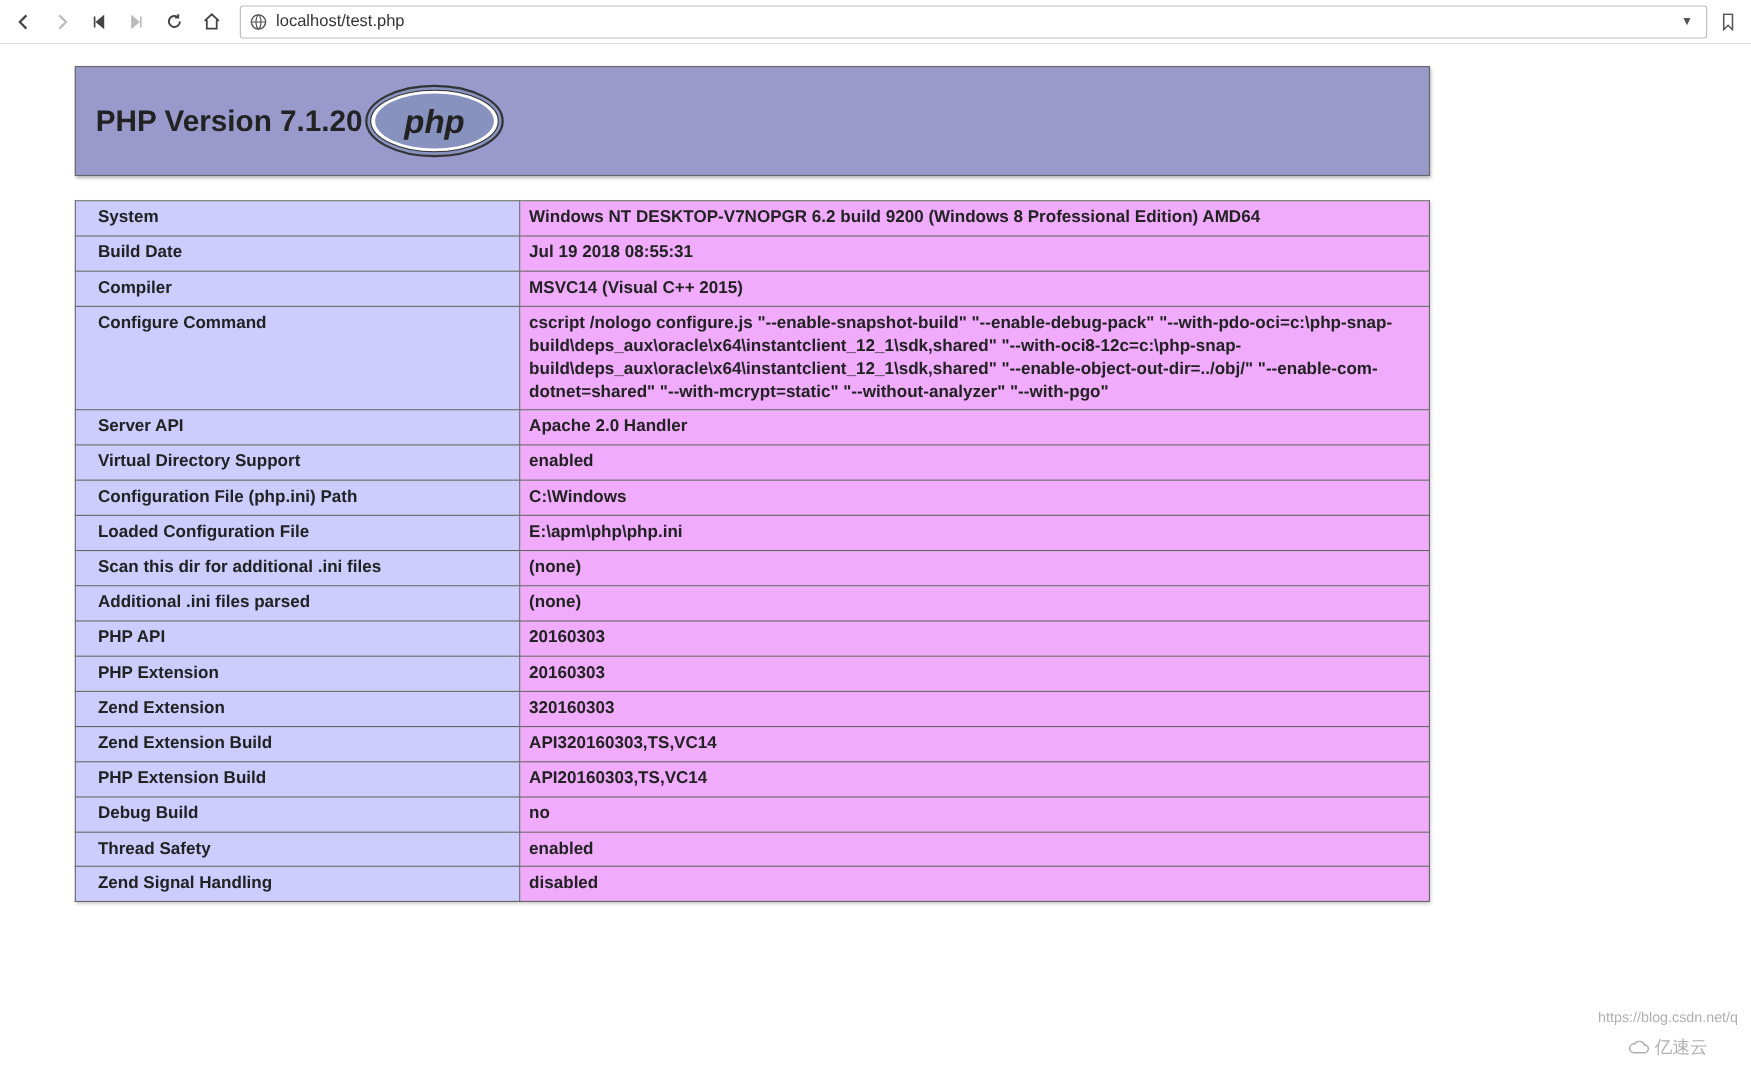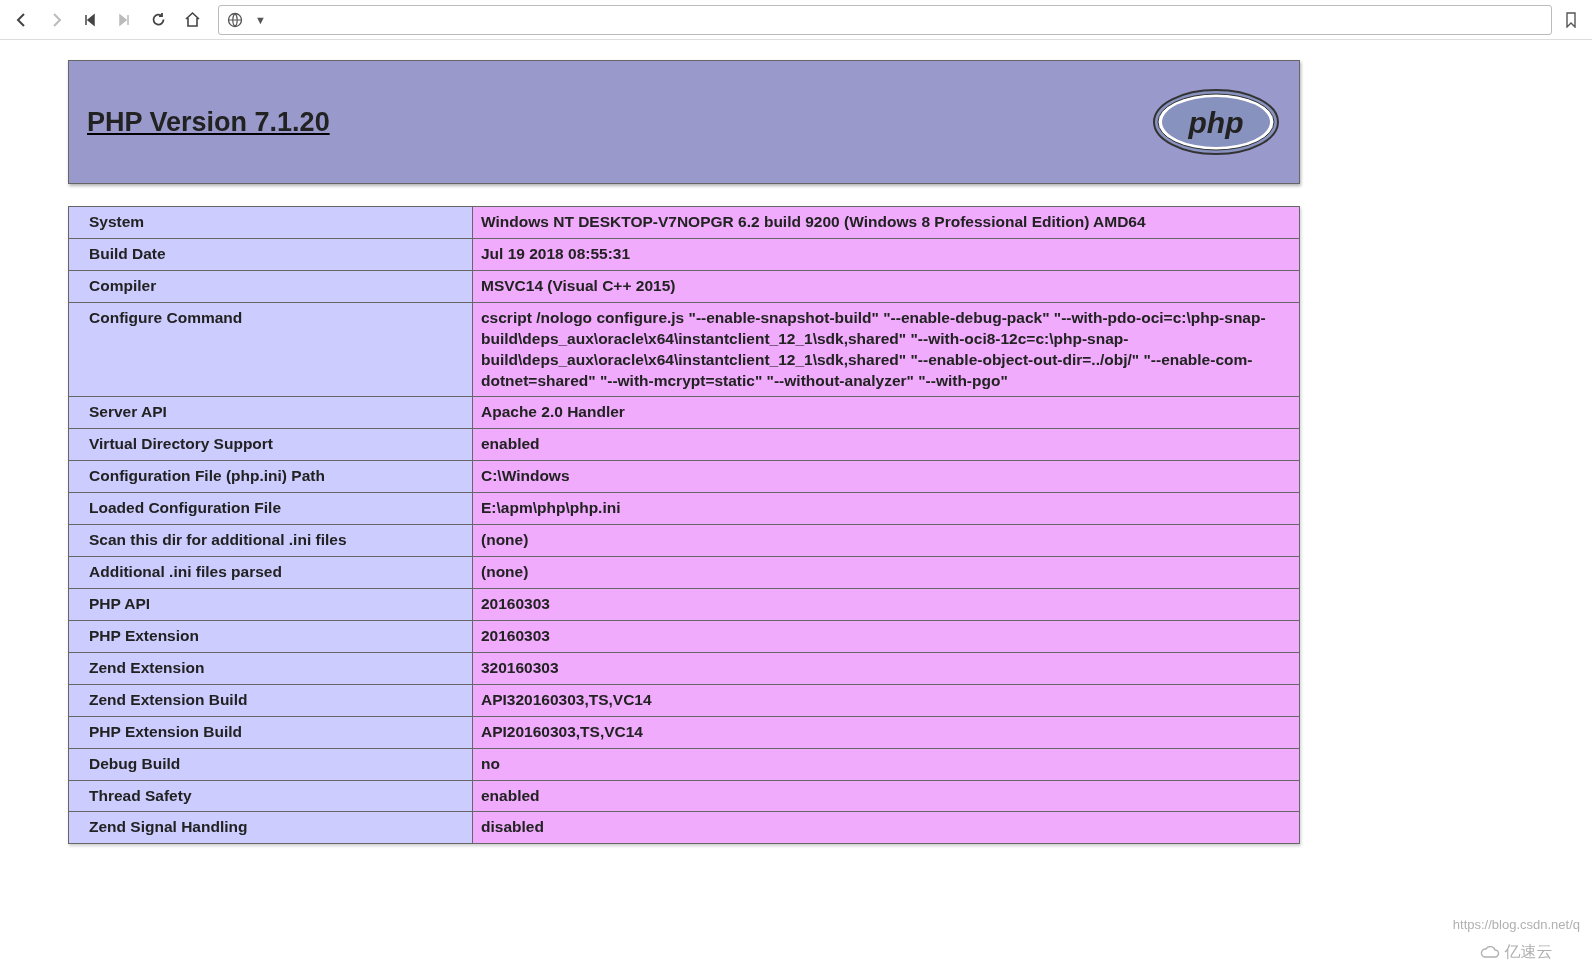--- a/index.html
+++ b/index.html
@@ -60,30 +60,28 @@
       height: calc(100% - 40px);
       overflow-y: scroll;
       background: #fff;
     }
     .phpinfo-container {
       padding: 20px 0 0 68px;
       width: 1320px;
     }
     .php-header {
       width: 1232px;
-      height: 124px;
+      height: 100px;
       background: #9999cc;
       border: 1px solid #666;
       box-shadow: 1px 2px 3px rgba(0,0,0,0.3);
       display: flex;
       align-items: center;
-      justify-content: space-between;
       padding: 0 18px;
       margin-bottom: 22px;
-      text-decoration: underline;
     }
     .php-title {
       font-size: 27px;
       font-weight: bold;
       color: #222;
     }
     .php-logo {
       width: 130px;
       height: 68px;
     }
@@ -167,20 +165,21 @@
         <path d="M2 8 L8.5 2 L15 8 M4 7 V15 H13 V7" stroke="currentColor" stroke-width="1.6" fill="none"></path>
       </svg>
   </button>
   <div class="url-bar">
     <span class="url-globe">
       <svg width="16" height="16" viewBox="0 0 16 16">
           <circle cx="8" cy="8" r="6.5" stroke="currentColor" stroke-width="1.3" fill="none"></circle>
           <path d="M1.5 8 H14.5 M8 1.5 C5 4 5 12 8 14.5 C11 12 11 4 8 1.5" stroke="currentColor" stroke-width="1.1" fill="none"></path>
         </svg>
     </span>
+    <input class="url-text" value="localhost/test.php" style="">
     <span class="url-dropdown">▼</span>
   </div>
   <span class="bookmark">
     <svg width="14" height="16" viewBox="0 0 14 16">
         <path d="M3 1 H11 V15 L7 11 L3 15 Z" stroke="currentColor" stroke-width="1.4" fill="none"></path>
       </svg>
   </span>
 </div>
 
 <div class="content-area">

